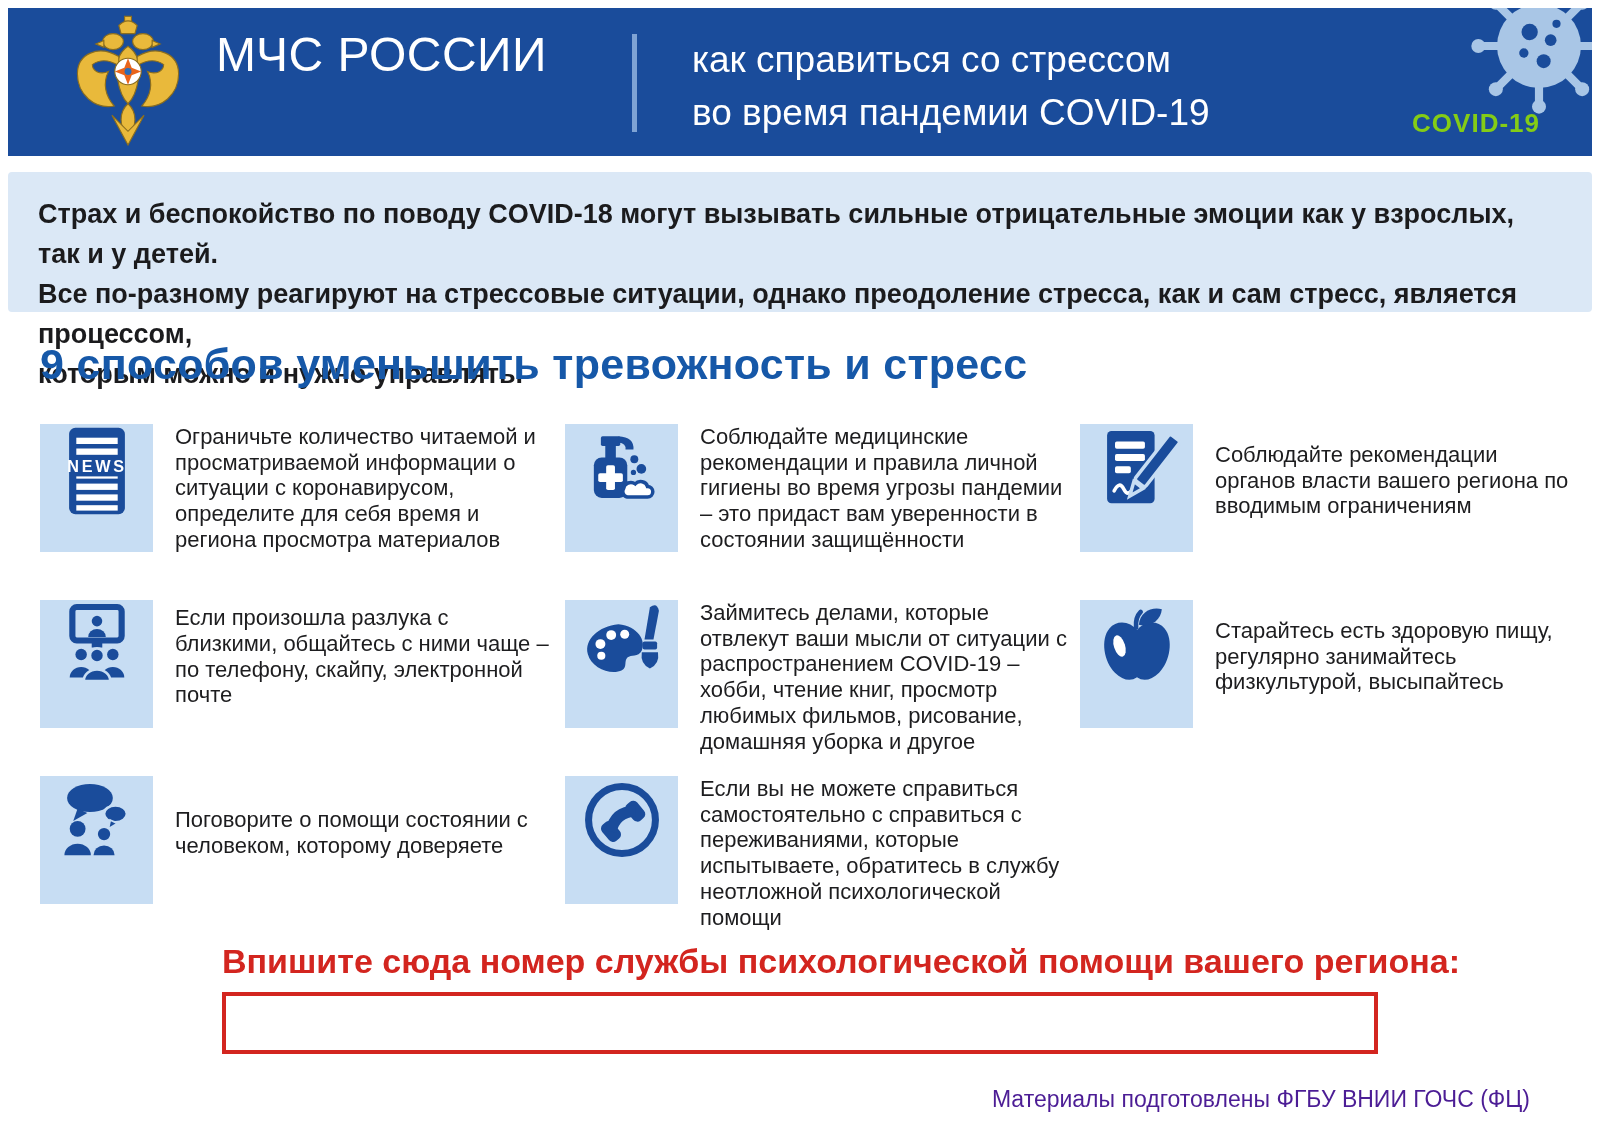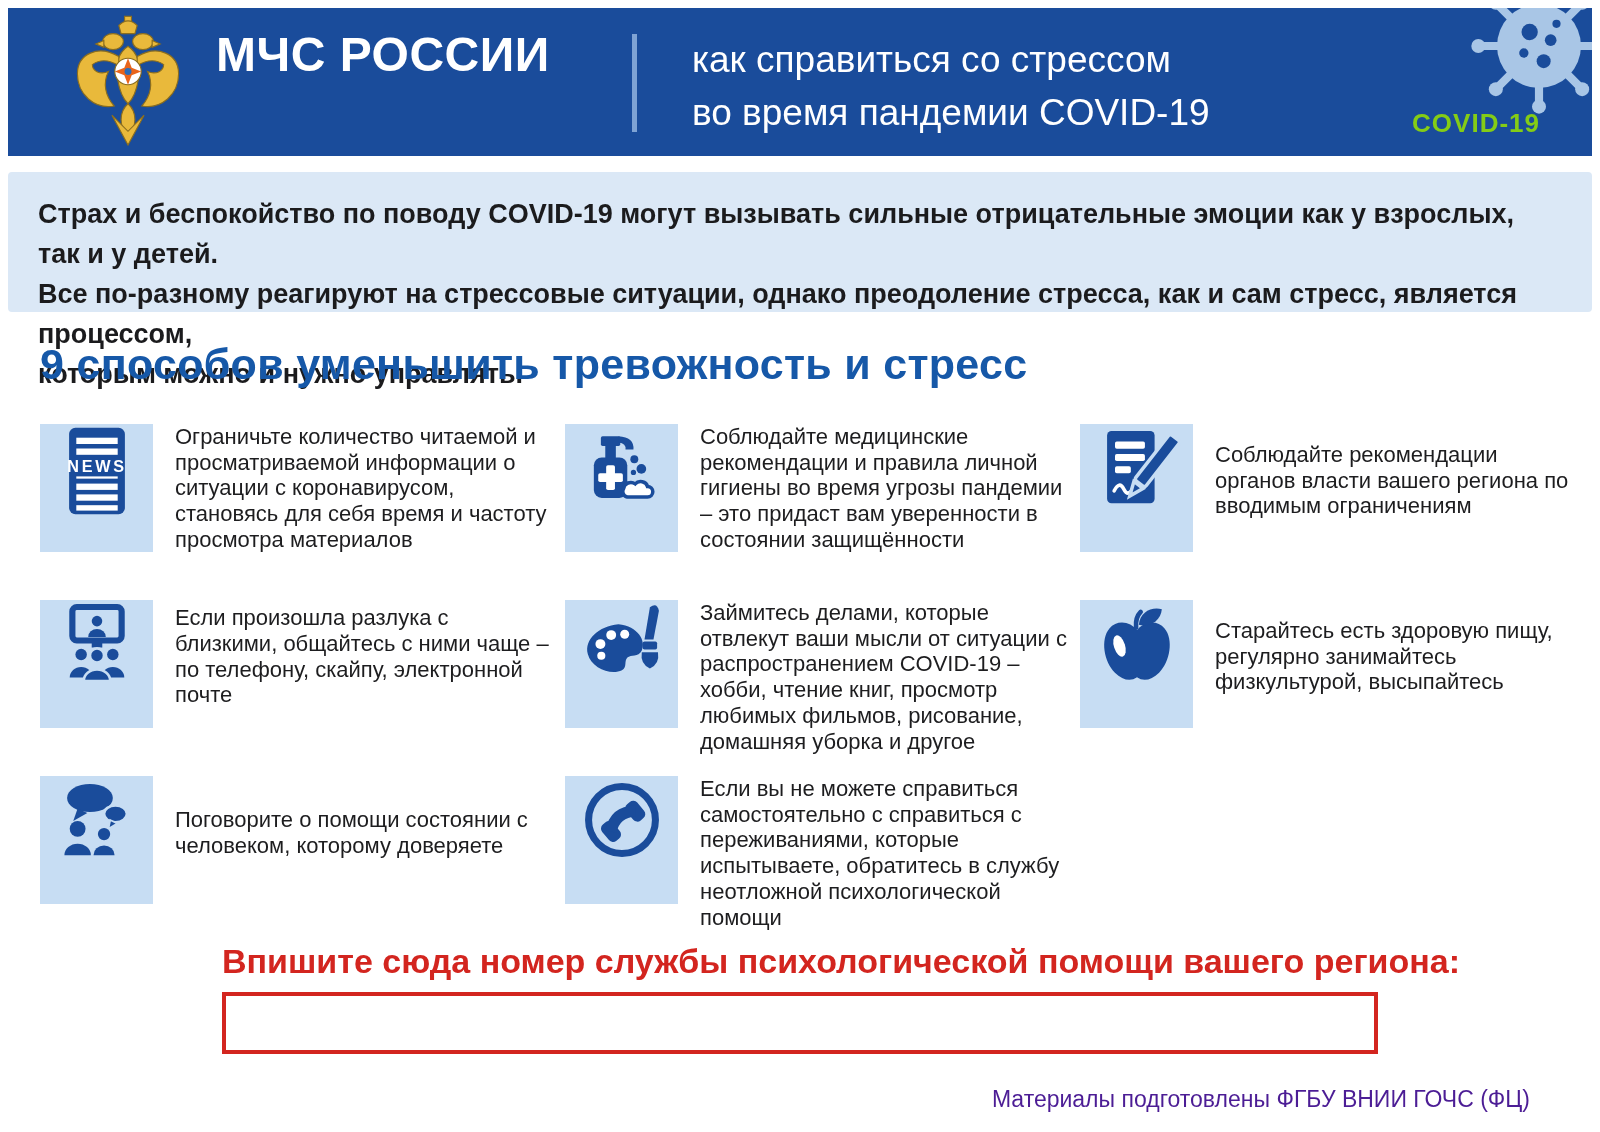--- a/index.html
+++ b/index.html
@@ -1,21 +1,21 @@
 <!DOCTYPE html>
 <html><head>
 <meta charset="utf-8">
 <style>
   * { margin:0; padding:0; box-sizing:border-box; }
   html,body { width:1600px; height:1132px; background:#ffffff; font-family:"Liberation Sans", sans-serif; position:relative; overflow:hidden; }
 
   
   .header { position:absolute; left:8px; top:8px; width:1584px; height:148px; background:#1A4C9B; overflow:hidden; }
   .emblem { position:absolute; left:60px; top:6px; width:120px; height:138px; }
-  .brand { position:absolute; left:208px; top:20px; color:#ffffff; font-size:48px; font-weight:bold; line-height:1.13; letter-spacing:.5px; white-space:pre-line; }
+  .brand { position:absolute; left:208px; top:20px; color:#ffffff; font-size:48px; font-weight:normal; line-height:1.13; letter-spacing:.5px; white-space:pre-line; }
   .header-divider { position:absolute; left:624px; top:26px; width:5px; height:98px; background:#7FA3D4; }
   .header-title { position:absolute; left:684px; top:26px; color:#ffffff; font-size:37px; font-weight:normal; line-height:1.42; }
   .virus-wrap { position:absolute; right:-22px; top:-32px; width:150px; height:140px; }
   .covid-label { position:absolute; right:52px; top:100px; color:#84cc16; font-size:26px; font-weight:bold; letter-spacing:1px;text-align:center; }
 
   
   .intro { position:absolute; left:8px; top:172px; width:1584px; height:140px; background:#DBE8F6; border-radius:4px; padding:23px 30px; color:#1b1b1d; font-size:27px; font-weight:bold; line-height:1.48; }
 
   
   .section-title { position:absolute; left:40px; top:340px; color:#1658A8; font-size:43px; font-weight:bold; letter-spacing:.3px; }
@@ -91,21 +91,21 @@
         <circle cx="47" cy="66" r="4"></circle>
         <circle cx="64" cy="73" r="6"></circle>
         <circle cx="75" cy="41" r="3.5"></circle>
     </g>
   </svg>
 
   <div class="covid-label">COVID-19</div>
 </div>
 
 <div class="intro">
-  <div>Страх и беспокойство по поводу COVID-19 могут вызывать сильные отрицательные эмоции как у взрослых, так и у детей.</div>
+  <div>Страх и беспокойство по поводу COVID-18 могут вызывать сильные отрицательные эмоции как у взрослых, так и у детей.</div>
   <div>Все по-разному реагируют на стрессовые ситуации, однако преодоление стресса, как и сам стресс, является процессом,</div>
   <div>которым можно и нужно управлять.</div>
 </div>
 
 <div class="section-title">9 способов уменьшить тревожность и стресс</div>
 
 <div class="tips-grid">
     <div class="tip">
       <div class="tile">
         <svg width="90" height="94" viewBox="0 0 100 104" fill="#1A4C9B">
@@ -114,21 +114,21 @@
             <rect x="27" y="15" width="46" height="7"></rect>
             <rect x="27" y="27" width="46" height="7"></rect>
    <rect x="27" y="58" width="46" height="2.5"></rect>
    <rect x="27" y="66" width="46" height="7"></rect>
             <rect x="27" y="78" width="46" height="7"></rect>
             <rect x="27" y="90" width="46" height="6"></rect>
           </g>
    <text x="50" y="53" text-anchor="middle" fill="#fff" font-size="18" font-weight="bold" letter-spacing="3" font-family="Liberation Sans, sans-serif">NEWS</text>
         </svg>
       </div>
-      <div class="tip-text">Ограничьте количество читаемой и просматриваемой информации о ситуации с коронавирусом, становясь для себя время и частоту просмотра материалов</div>
+      <div class="tip-text">Ограничьте количество читаемой и просматриваемой информации о ситуации с коронавирусом, определите для себя время и региона просмотра материалов</div>
     </div>
     <div class="tip">
       <div class="tile">
         <svg width="88" height="88" viewBox="0 0 100 100" fill="#1A4C9B">
    <rect x="26" y="14" width="22" height="11" rx="2"></rect>
    <path d="M46 14 q18 1 17 15 l-9 0 q1 -7 -8 -8 z"></path>
    <rect x="31" y="25" width="12" height="16"></rect>
    <rect x="18" y="38" width="38" height="46" rx="9"></rect>
    <g fill="#fff">
             <rect x="32" y="47" width="10" height="28" rx="2"></rect>

